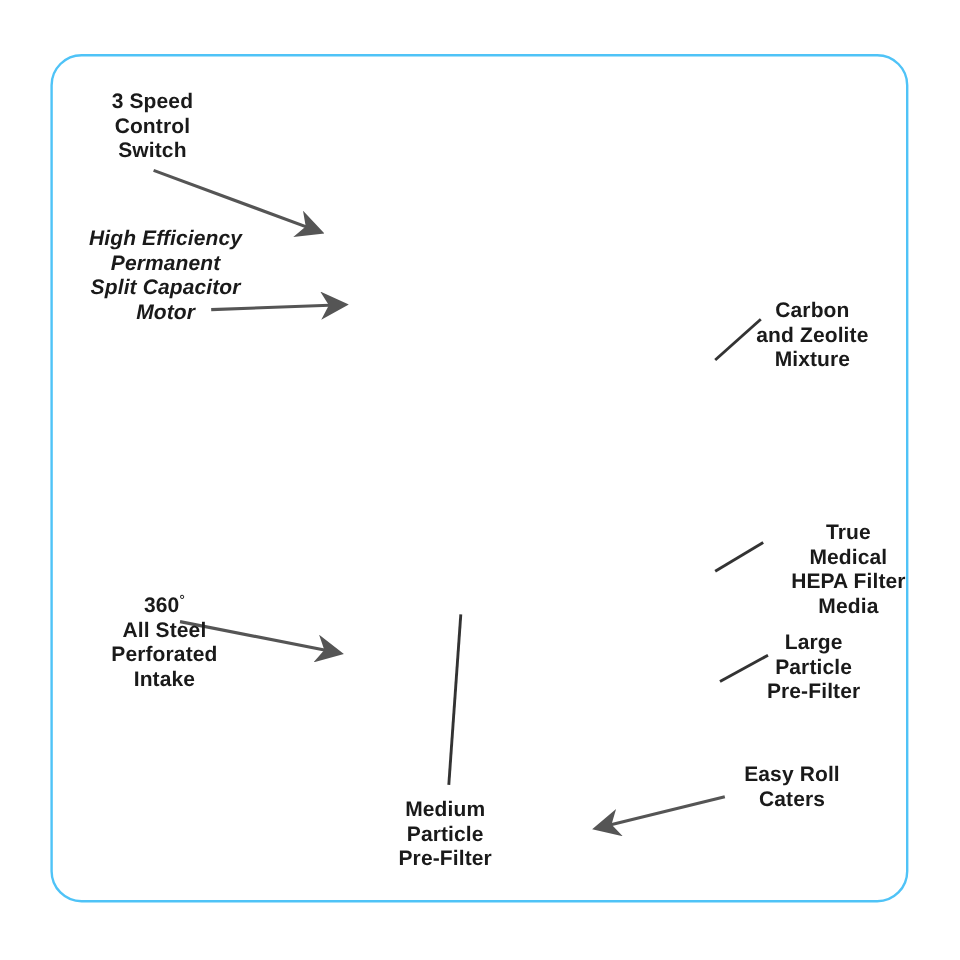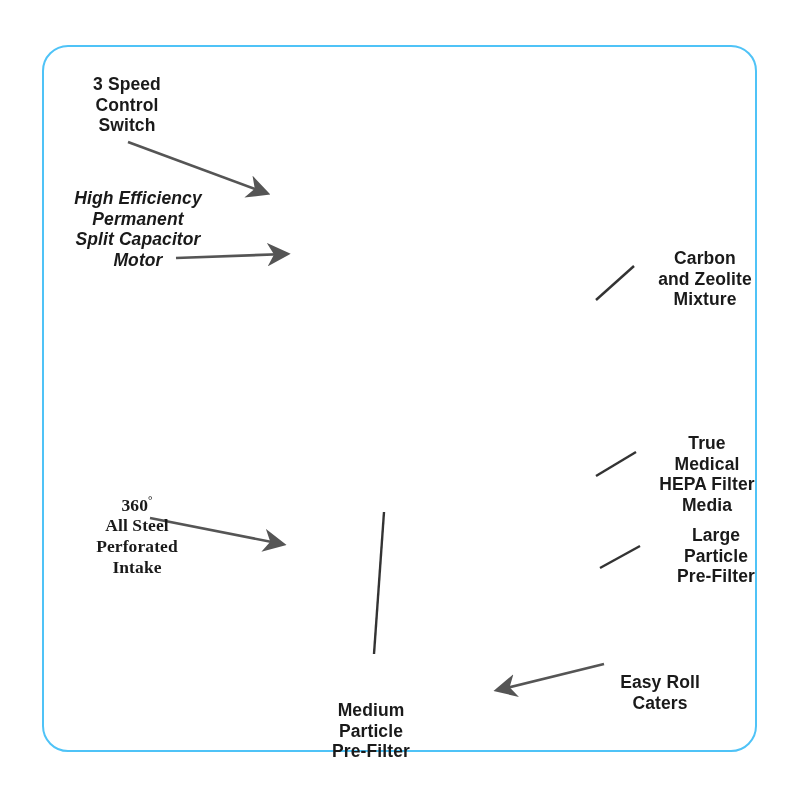--- a/index.html
+++ b/index.html
@@ -335,25 +335,25 @@
       <line x1="636" y1="452" x2="596" y2="476"></line>
       <line x1="640" y1="546" x2="600" y2="568"></line>
       <line x1="374" y1="654" x2="384" y2="512"></line>
     </g>
   </svg>
 
   <div class="callout ta-c" style="left:72px;top:74px;width:110px;">3 Speed<br>Control<br>Switch</div>
 
   <div class="callout ta-c" style="left:48px;top:188px;width:180px;font-style:italic;">High Efficiency<br>Permanent<br>Split Capacitor<br>Motor</div>
 
-  <div class="callout ta-c" style="left:637px;top:248px;width:136px;">Carbon<br>and Zeolite<br>Mixture</div>
+  <div class="callout ta-c" style="left:609px;top:248px;width:136px;">Carbon<br>and Zeolite<br>Mixture</div>
 
   <div class="callout ta-c" style="left:641px;top:433px;width:132px;">True<br>Medical<br>HEPA Filter<br>Media</div>
 
-  <div class="callout ta-c" style="left:654px;top:525px;width:124px;">Large<br>Particle<br>Pre-Filter</div>
-
-  <div class="callout ta-c" style="left:62px;top:494px;width:150px;font-family:Liberation Serif, serif;">360<span class="sup">°</span><br>All Steel<br>Perforated<br>Intake</div>
-
-  <div class="callout ta-c" style="left:312px;top:700px;width:118px;">Medium<br>Particle<br>Pre-Filter</div>
-
-  <div class="callout ta-c" style="left:604px;top:672px;width:112px;">Easy Roll<br>Caters</div>
+  <div class="callout ta-c" style="left:616px;top:525px;width:124px;">Large<br>Particle<br>Pre-Filter</div>
+
+  <div class="callout ta-c" style="left:62px;top:494px;width:150px;">360<span class="sup">°</span><br>All Steel<br>Perforated<br>Intake</div>
+
+  <div class="callout ta-c" style="left:312px;top:664px;width:118px;">Medium<br>Particle<br>Pre-Filter</div>
+
+  <div class="callout ta-c" style="left:604px;top:635px;width:112px;">Easy Roll<br>Caters</div>
 
 </div>
 
 </body></html>

